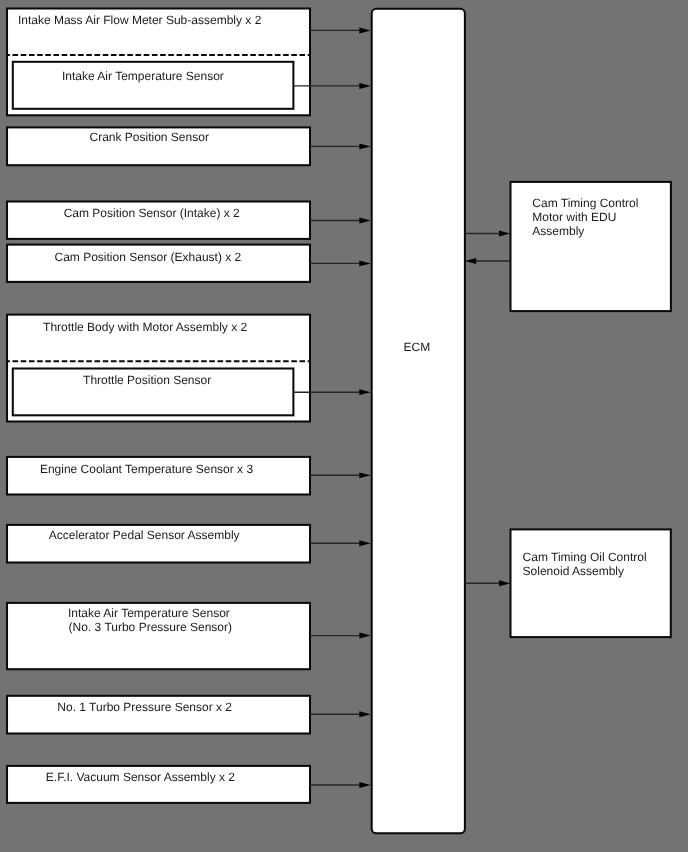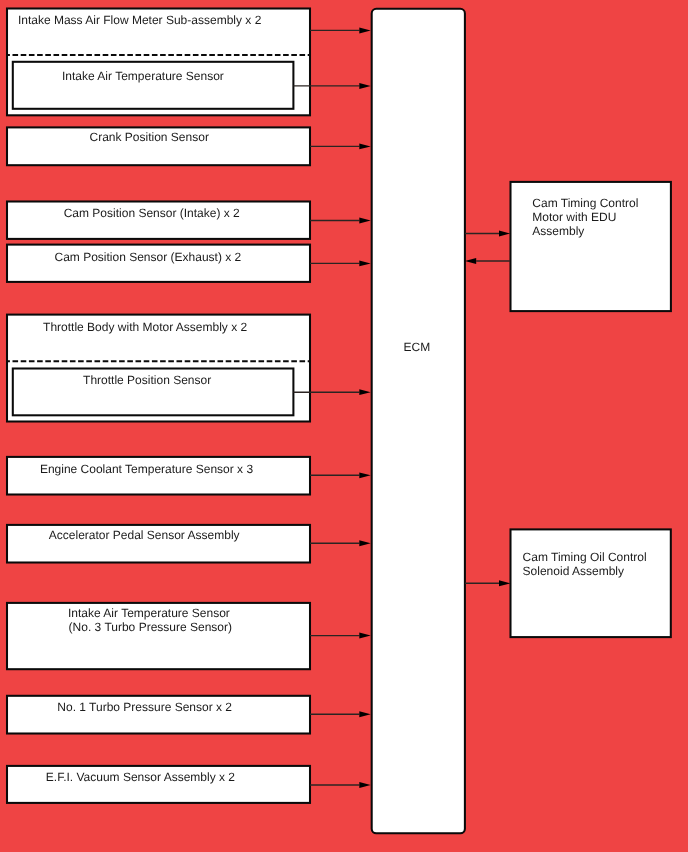--- a/index.html
+++ b/index.html
@@ -1,20 +1,20 @@
 <!DOCTYPE html>
 <html><head>
 <meta charset="utf-8">
 <title>ECM Input Output Block Diagram</title>
 <style>
   html,body{margin:0;padding:0;background:#ffffff;}
   body{width:688px;height:852px;
        font-family:"Liberation Sans",sans-serif;
        font-size:12px;color:#231815;}
-  #stage{position:relative;width:688px;height:852px;overflow:hidden;background:#ef4444;}
+  #stage{position:relative;width:688px;height:852px;overflow:hidden;background:#737373;}
   svg{display:block;}
   .frame{fill:#ffffff;stroke:#0a0a0a;stroke-width:2.05;}
   .dash{stroke:#0a0a0a;stroke-width:2.0;stroke-dasharray:5.6 2.6;stroke-dashoffset:2.7;fill:none;}
   .wire{stroke:#2b2422;stroke-width:1.4;fill:none;}
   .head{fill:#000000;stroke:none;}
   text{fill:#1b1b1b;font-family:"Liberation Sans",sans-serif;font-size:12px;-webkit-font-smoothing:antialiased;text-rendering:geometricPrecision;}
   .l{text-anchor:start;}
 </style>
 </head>
 <body>

